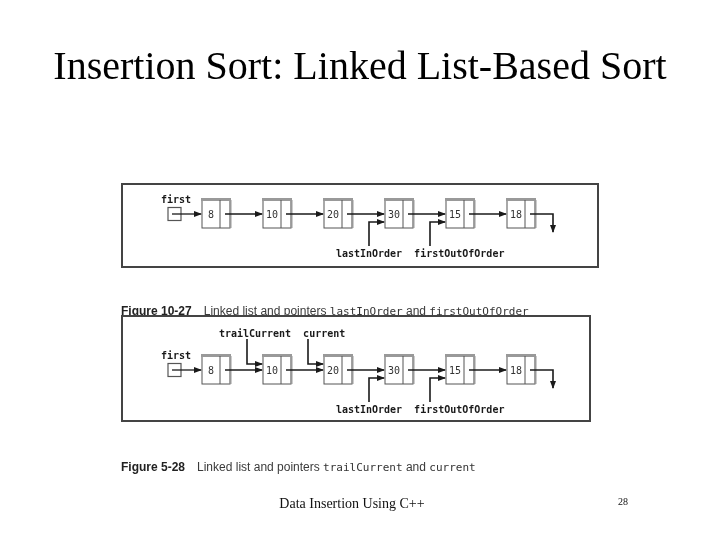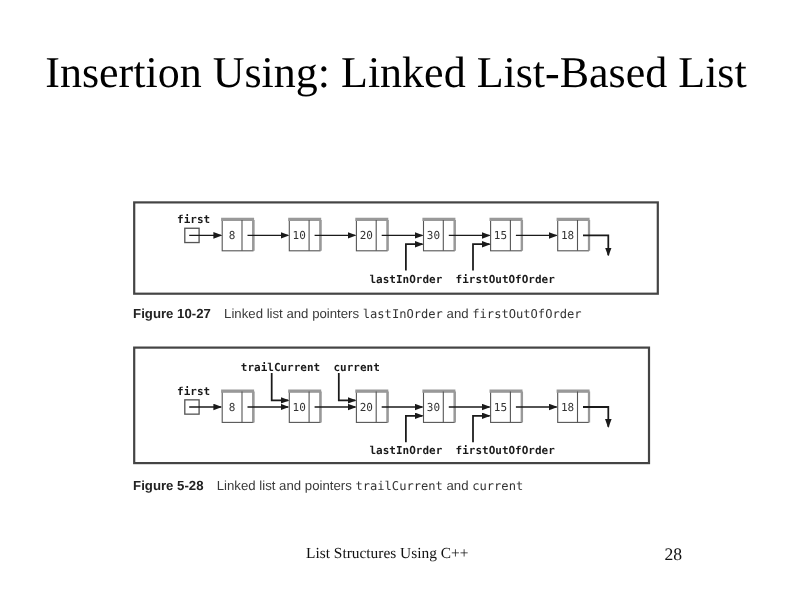--- a/index.html
+++ b/index.html
@@ -28,20 +28,21 @@
     box-sizing: border-box;
   }
   #fig0 { left: 121px; top: 183px; width: 478px; height: 85px; }
   #fig1 { left: 121px; top: 315px; width: 470px; height: 107px; }
   .caption {
     position: absolute;
     left: 121px;
     white-space: nowrap;
     font-size: 12px;
     color: #3a3a3a;
+    margin-top: 26px;
   }
   #cap0 { top: 278px; }
   #cap1 { top: 434px; }
   .cap-bold {
     font-weight: bold;
     color: #222222;
     margin-right: 12px;
   }
   .cap-sans { color: #3a3a3a; }
   .cap-mono {
@@ -52,31 +53,31 @@
   .footer-text {
     position: absolute;
     top: 496px; left: 0; right: 16px;
     text-align: center;
     font-family: "Liberation Serif", "DejaVu Serif", serif;
     font-size: 14px;
     color: #111111;
   }
   .page-number {
     position: absolute;
-    top: 496px; left: 604px;
+    top: 496px; left: 618px;
     font-family: "Liberation Serif", "DejaVu Serif", serif;
-    font-size: 16px;
+    font-size: 10px;
     color: #111111;
   }
   svg { display: block; }
 </style>
 </head>
 <body>
 
-<h1 class="title">Insertion Using: Linked List-Based List</h1>
+<h1 class="title">Insertion Sort: Linked List-Based Sort</h1>
 
 <div id="fig0" class="fig-frame">
     <svg width="474" height="81" viewBox="0 0 474 81">
       <defs>
         <marker id="arw0" markerWidth="8" markerHeight="7" refX="7" refY="3" orient="auto" markerUnits="userSpaceOnUse">
           <path d="M0,0 L8,3 L0,6 Z" fill="#1a1a1a"></path>
         </marker>
       </defs>
       <g>
         <rect x="79" y="15" width="28" height="28" fill="#ffffff" stroke="#555555" stroke-width="1"></rect>
@@ -200,14 +201,14 @@
       <text x="180.12" y="20" text-anchor="start" font-family="&quot;DejaVu Sans Mono&quot;, monospace" font-size="10" font-weight="bold" fill="#1a1a1a">current</text>
       <path d="M246,85 L246,61 L261,61" stroke="#1a1a1a" stroke-width="1.6" fill="none" marker-end="url(#arw1)"></path>
       <text x="212.89" y="96" text-anchor="start" font-family="&quot;DejaVu Sans Mono&quot;, monospace" font-size="10" font-weight="bold" fill="#1a1a1a">lastInOrder</text>
       <path d="M307,85 L307,61 L322,61" stroke="#1a1a1a" stroke-width="1.6" fill="none" marker-end="url(#arw1)"></path>
       <text x="291.11" y="96" text-anchor="start" font-family="&quot;DejaVu Sans Mono&quot;, monospace" font-size="10" font-weight="bold" fill="#1a1a1a">firstOutOfOrder</text>
       <path d="M407,53 L430,53 L430,71" stroke="#1a1a1a" stroke-width="1.6" fill="none" marker-end="url(#arw1)"></path>
     </svg>
   </div>
 <div id="cap1" class="caption"><span class="cap-bold">Figure 5-28</span><span class="cap-sans">Linked list and pointers </span><span class="cap-mono">trailCurrent</span><span class="cap-sans"> and </span><span class="cap-mono">current</span></div>
 
-<div class="footer-text">List Structures Using C++</div>
+<div class="footer-text">Data Insertion Using C++</div>
 <div class="page-number">28</div>
 
 </body></html>

